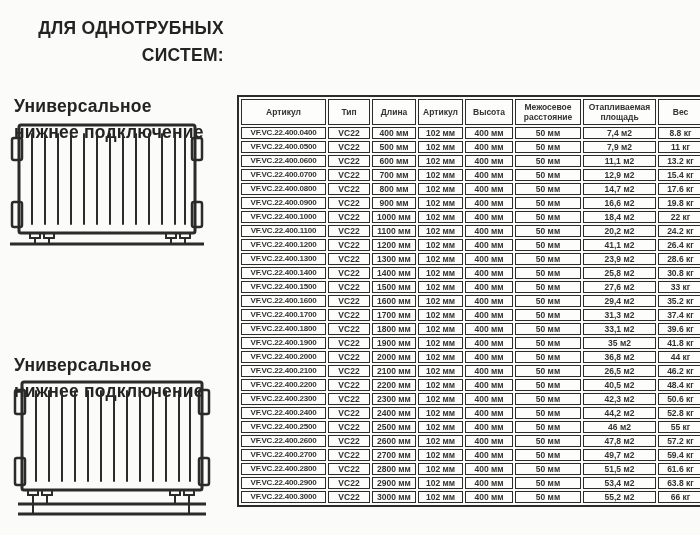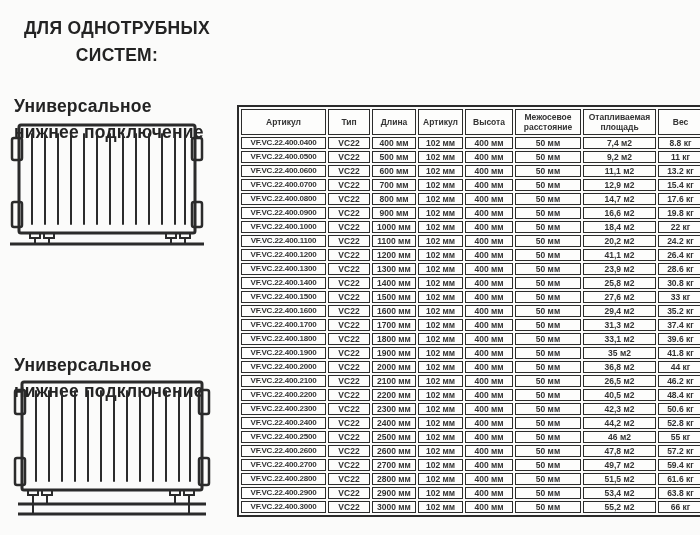--- a/index.html
+++ b/index.html
@@ -14,21 +14,21 @@
     position: relative;
     width: 700px;
     height: 535px;
     background: #fbfbfa;
   }
   
   .section-heading {
     position: absolute;
     left: 10px;
     width: 214px;
-    text-align: center;
+    text-align: right;
     font-size: 17.5px;
     font-weight: bold;
     line-height: 1.55;
     letter-spacing: 0.3px;
     color: #232323;
   }
   .section-subheading {
     position: absolute;
     left: 14px;
     width: 205px;
@@ -40,21 +40,20 @@
     color: #232323;
     margin-top: 28px;
   }
   .diagram { position: absolute; }
   
   .spec-table-wrap {
     position: absolute;
     left: 237px;
     top: 95px;
     width: 450px;
-    margin-top: 10px;
   }
   table.spec-table {
     width: 448px;
     table-layout: fixed;
     border-collapse: separate;
     border-spacing: 2px;
     border: 2px solid #2b2b2b;
     background: #fbfbfa;
   }
   table.spec-table th,
@@ -216,21 +215,21 @@
             <td>7,4 м2</td>
             <td>8.8 кг</td>
           </tr>
           <tr>
             <td>VF.VC.22.400.0500</td>
             <td>VC22</td>
             <td>500 мм</td>
             <td>102 мм</td>
             <td>400 мм</td>
             <td>50 мм</td>
-            <td>9,2 м2</td>
+            <td>7,9 м2</td>
             <td>11 кг</td>
           </tr>
           <tr>
             <td>VF.VC.22.400.0600</td>
             <td>VC22</td>
             <td>600 мм</td>
             <td>102 мм</td>
             <td>400 мм</td>
             <td>50 мм</td>
             <td>11,1 м2</td>

